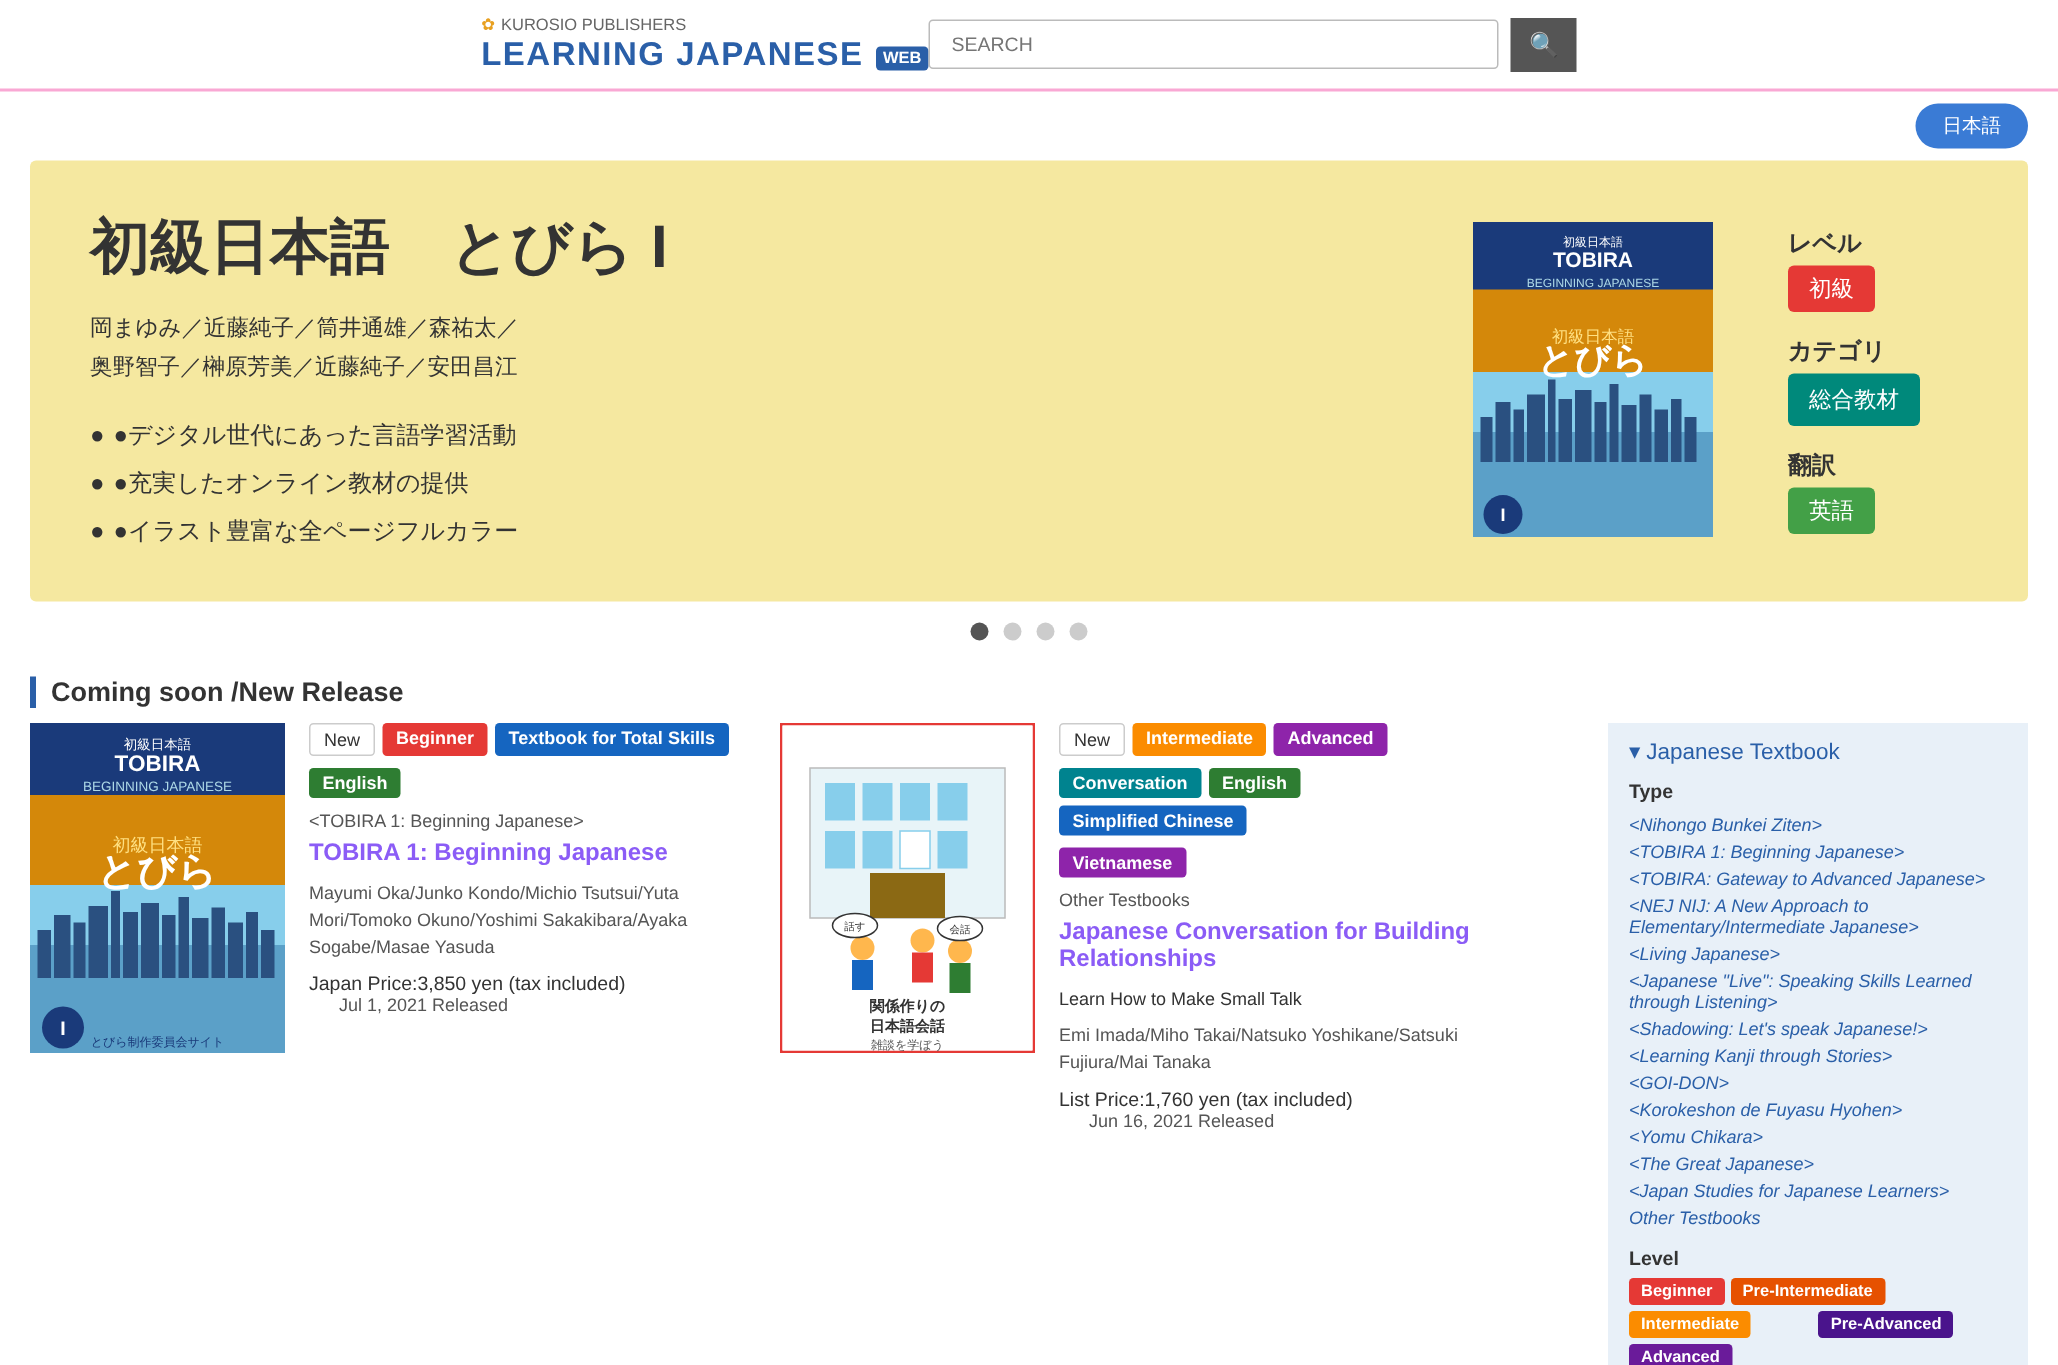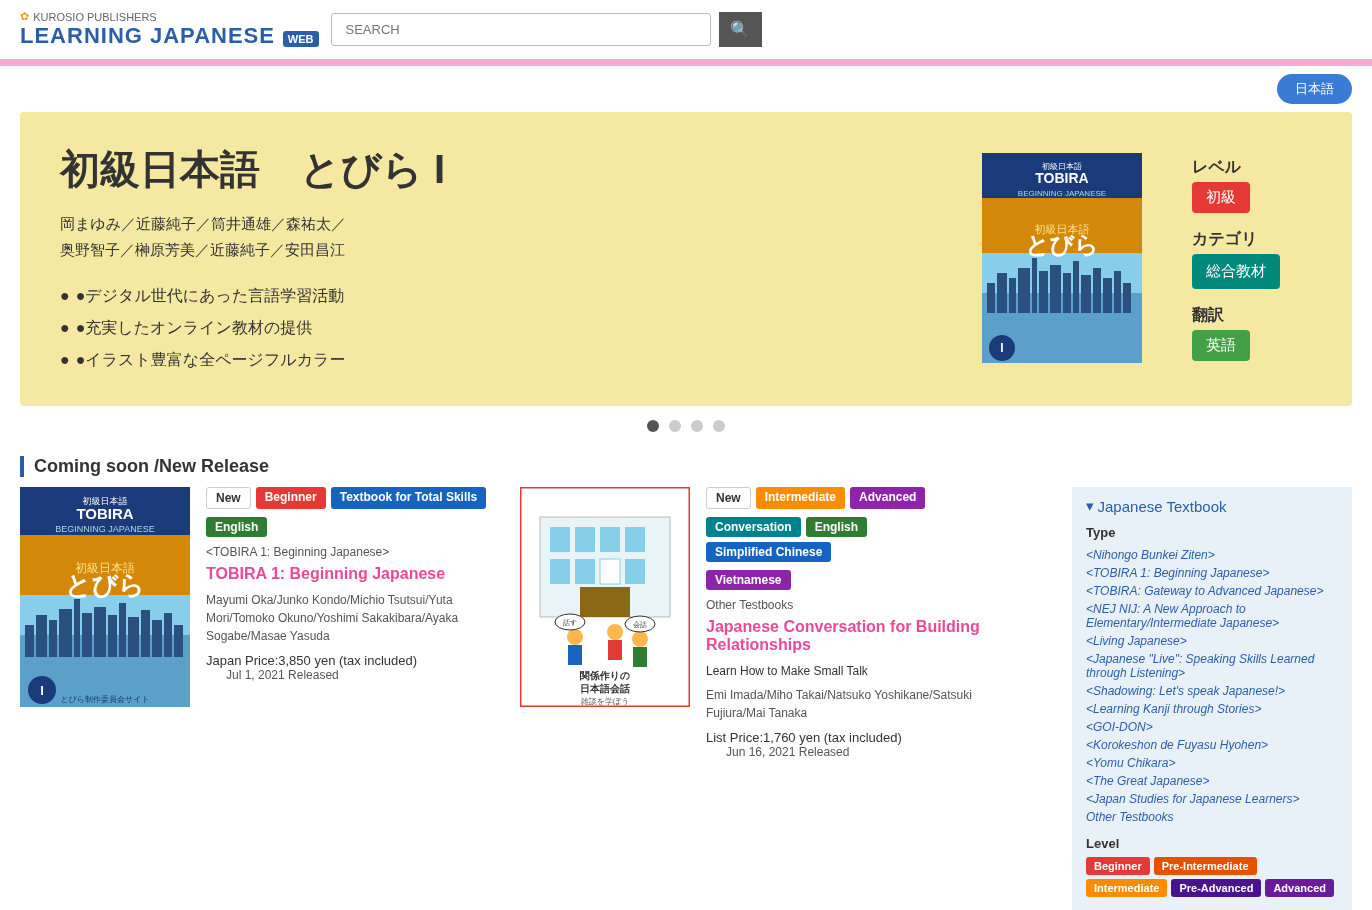--- a/index.html
+++ b/index.html
@@ -1,19 +1,19 @@
 <!DOCTYPE html>
 <html><head>
   <meta charset="utf-8">
   <style>
     * { margin: 0; padding: 0; box-sizing: border-box; }
     body { font-family: Arial, sans-serif; font-size: 14px; color: #333; background: #fff; width: 1372px; }
 
     
-    .header { display: flex; align-items: center; justify-content: flex-start; padding: 10px 20px; border-bottom: 7px solid #f9a8d4; gap: 12px; }
+    .header { display: flex; align-items: center; justify-content: center; padding: 10px 20px; border-bottom: 2px solid #f9a8d4; }
     .logo-area { display: flex; flex-direction: column; }
     .publisher-name { font-size: 11px; color: #666; display: flex; align-items: center; gap: 4px; }
     .publisher-name::before { content: "✿"; color: #e8a020; }
     .search-area { display: flex; align-items: center; gap: 8px; }
     .search-input { width: 380px; padding: 8px 14px; border: 1px solid #bbb; border-radius: 3px; font-size: 13px; color: #4c1d95; }
     .search-btn { background: #555; color: #fff; border: none; padding: 8px 12px; cursor: pointer; font-size: 16px; }
 
     
     .lang-bar { display: flex; justify-content: flex-end; padding: 8px 20px; }
     .lang-btn { background: #3a7bd5; color: #fff; border: none; padding: 6px 18px; border-radius: 20px; font-size: 13px; cursor: pointer; }
@@ -45,47 +45,47 @@
     .main-layout { display: flex; gap: 0; padding: 0 20px; }
     .books-area { flex: 1; display: flex; gap: 30px; flex-wrap: wrap; }
     .sidebar { width: 280px; flex-shrink: 0; margin-left: 20px; }
 
     
     .book-card { display: flex; gap: 16px; max-width: 470px; }
     .book-thumb { width: 170px; flex-shrink: 0; }
     .book-info { flex: 1; }
     .book-tags { display: flex; flex-wrap: wrap; gap: 5px; margin-bottom: 8px; }
     .tag { padding: 3px 9px; border-radius: 3px; font-size: 12px; font-weight: bold; color: #fff; }
-    .tag-new { background: #fff; color: #333; border: 1px solid #ccc; font-weight: bold; }
+    .tag-new { background: #fff; color: #333; border: 1px solid #ccc; font-weight: normal; }
     .tag-beginner { background: #e53935; }
     .tag-intermediate { background: #fb8c00; }
     .tag-advanced { background: #8e24aa; }
     .tag-textbook { background: #1565c0; }
     .tag-english { background: #2e7d32; }
     .tag-conversation { background: #00838f; }
     .book-category { font-size: 12px; color: #555; margin-bottom: 6px; }
-    .book-title { font-size: 16px; font-weight: bold; color: #ec4899; margin-bottom: 8px; text-decoration: none; display: block; }
+    .book-title { font-size: 16px; font-weight: bold; color: #8b5cf6; margin-bottom: 8px; text-decoration: none; display: block; }
     .book-authors { font-size: 12px; color: #555; margin-bottom: 8px; line-height: 1.5; }
     .book-price { font-size: 13px; color: #333; }
     .book-release { font-size: 12px; color: #555; margin-left: 20px; }
 
     
     .sidebar-section { background: #e8f0f8; padding: 10px 14px; margin-bottom: 14px; }
     .sidebar-header { font-size: 15px; font-weight: normal; color: #2a5fa8; margin-bottom: 10px; display: flex; align-items: center; gap: 4px; }
     .sidebar-header::before { content: "▾"; color: #2a5fa8; }
     .sidebar-subsection { margin-bottom: 10px; }
     .sidebar-sub-title { font-size: 13px; font-weight: bold; color: #333; margin-bottom: 6px; }
     .sidebar-link { display: block; font-size: 12px; color: #2a5fa8; text-decoration: none; padding: 2px 0; cursor: pointer; font-style: italic; }
     .sidebar-tags { display: flex; flex-wrap: wrap; gap: 4px; margin-bottom: 4px; }
     .stag { padding: 3px 8px; border-radius: 3px; font-size: 11px; font-weight: bold; color: #fff; cursor: pointer; }
     .stag-red { background: #e53935; }
     .stag-orange { background: #e65100; }
     .stag-mid-orange { background: #fb8c00; }
     .stag-purple { background: #6a1b9a; }
-    .stag-dark-purple { background: #4a148c; }
+    .stag-dark-purple { background: #4a148c; margin-left: 41px; }
   </style>
 </head>
 <body>
 
 <div class="header">
   <div class="logo-area">
     <div class="publisher-name">
       <span>KUROSIO PUBLISHERS</span>
     </div>
     <div>

